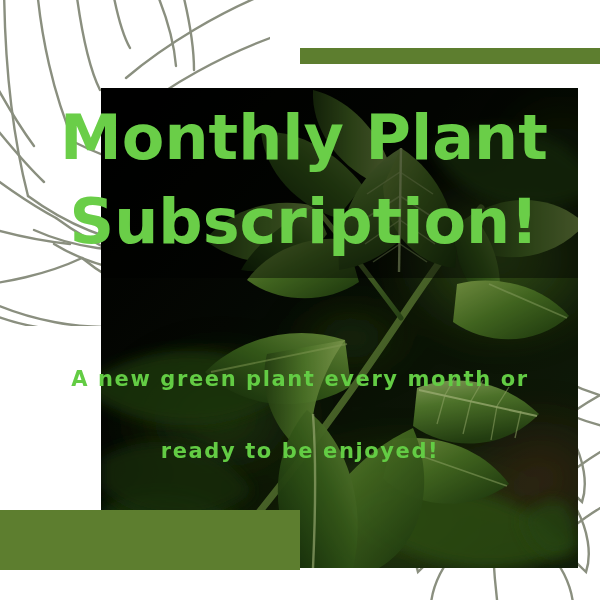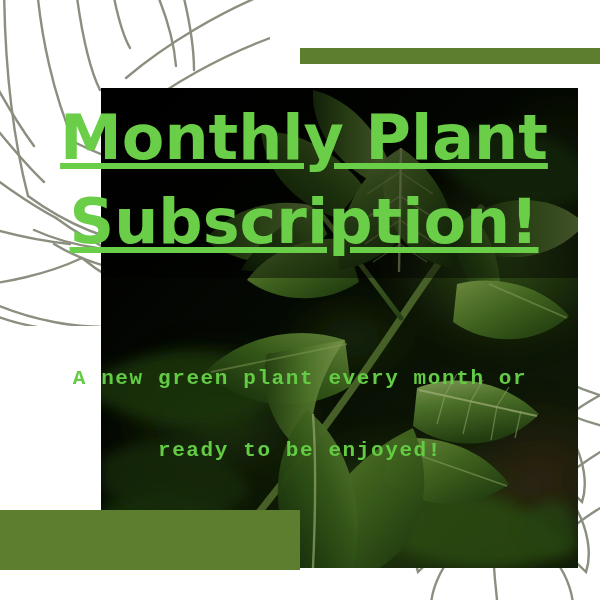--- a/index.html
+++ b/index.html
@@ -70,38 +70,37 @@
     text-align: center;
     color: #6ace48;
     font-family: "DejaVu Sans", sans-serif;
     font-weight: bold;
     font-size: 62px;
     line-height: 84px;
     letter-spacing: 0px;
     white-space: pre-line;
     padding-left: 8px;
     box-sizing: border-box;
-    text-decoration: underline;
   }
 
   .bodytext {
     position: absolute;
     left: 0;
     top: 325px;
     width: 600px;
     text-align: center;
     color: #63cc44;
     font-family: "DejaVu Sans", sans-serif;
     font-weight: bold;
     font-size: 21px;
     line-height: 36px;
     letter-spacing: 1.6px;
     white-space: pre-line;
   }
-  .bodytext .ln { display: block; font-family: Liberation Mono, monospace; }
+  .bodytext .ln { display: block; }
 </style>
 </head>
 <body>
 
 <div id="poster">
 
   <div class="leafart leafart-tl">
     <svg viewBox="0 0 300 340" fill="none" xmlns="http://www.w3.org/2000/svg">
       <g stroke="#8a8f7f" stroke-width="2.4" stroke-linecap="round" fill="none">
         <path d="M34 -10 C34 60, 40 140, 58 210"></path>

